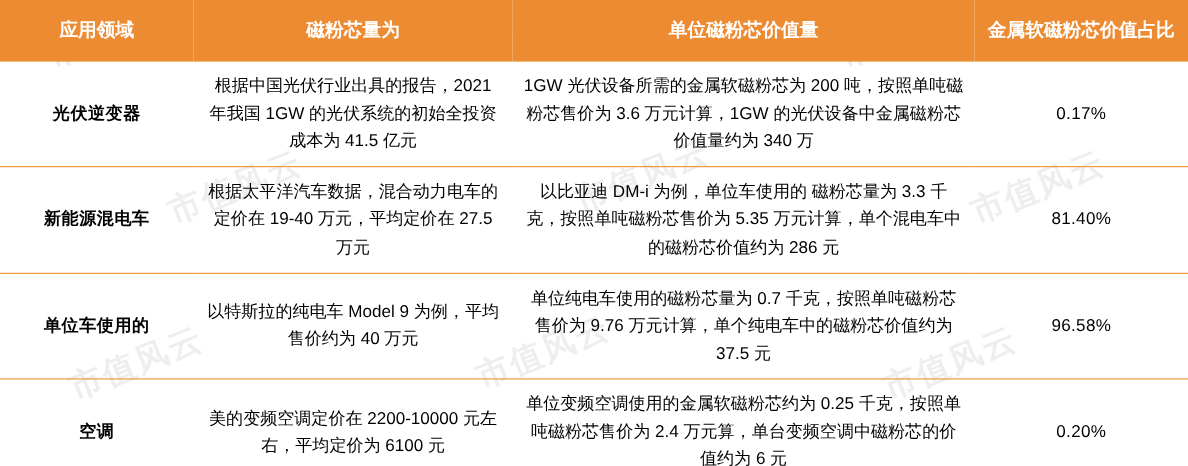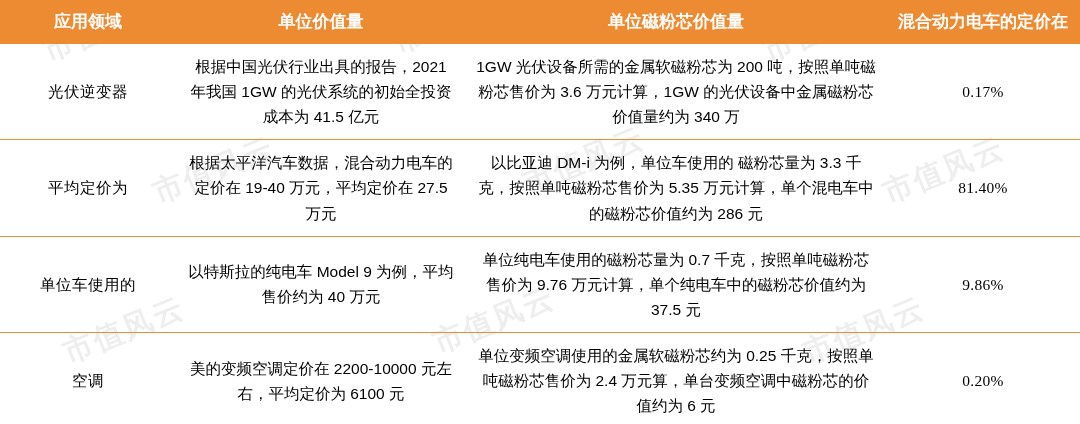--- a/index.html
+++ b/index.html
@@ -30,50 +30,49 @@
   table.data-table thead th {
     background: #ED8B32;
     color: #ffffff;
     font-size: 17px;
     font-weight: bold;
     text-align: center;
     vertical-align: middle;
     padding: 9px 6px;
     line-height: 1.45;
     border: none;
-    height: 44px;
+    height: 56px;
     box-sizing: border-box;
   }
   table.data-table tbody td {
     border-bottom: 1.5px solid #E8922F;
     vertical-align: middle;
     text-align: center;
     padding: 10px 10px;
     font-size: 15.5px;
     line-height: 1.62;
     color: #000000;
     background: transparent;
   }
   tbody tr:last-child td {
     border-bottom: 1.5px solid #E8922F;
   }
   td.col-domain {
-    font-weight: normal;
+    font-weight: bold;
     font-size: 16px;
     letter-spacing: 0.5px;
   }
   td.col-unit-value, td.col-core-value {
     text-align: center;
     padding-left: 18px;
     padding-right: 18px;
   }
   td.col-ratio {
     font-size: 15.5px;
     letter-spacing: 0.3px;
-    font-family: Liberation Serif, serif;
   }
   .col-w1 { width: 176px; }
   .col-w2 { width: 290px; }
   .col-w3 { width: 420px; }
   .col-w4 { width: 194px; }
 
   
   .watermark {
     position: absolute;
     top: 0; left: 0;
@@ -122,43 +121,43 @@
   <table class="data-table">
     <colgroup>
       <col class="col-w1">
       <col class="col-w2">
       <col class="col-w3">
       <col class="col-w4">
     </colgroup>
     <thead>
       <tr>
         <th>应用领域</th>
-        <th>单位价值量</th>
+        <th>磁粉芯量为</th>
         <th>单位磁粉芯价值量</th>
-        <th>混合动力电车的定价在</th>
+        <th>金属软磁粉芯价值占比</th>
       </tr>
     </thead>
     <tbody>
       <tr>
         <td class="col-domain">光伏逆变器</td>
         <td class="col-unit-value">根据中国光伏行业出具的报告，2021 年我国 1GW 的光伏系统的初始全投资成本为 41.5 亿元</td>
         <td class="col-core-value">1GW 光伏设备所需的金属软磁粉芯为 200 吨，按照单吨磁粉芯售价为 3.6 万元计算，1GW 的光伏设备中金属磁粉芯价值量约为 340 万</td>
         <td class="col-ratio">0.17%</td>
       </tr>
       <tr>
-        <td class="col-domain">平均定价为</td>
+        <td class="col-domain">新能源混电车</td>
         <td class="col-unit-value">根据太平洋汽车数据，混合动力电车的定价在 19-40 万元，平均定价在 27.5 万元</td>
         <td class="col-core-value">以比亚迪 DM-i 为例，单位车使用的 磁粉芯量为 3.3 千克，按照单吨磁粉芯售价为 5.35 万元计算，单个混电车中的磁粉芯价值约为 286 元</td>
         <td class="col-ratio">81.40%</td>
       </tr>
       <tr>
         <td class="col-domain">单位车使用的</td>
         <td class="col-unit-value">以特斯拉的纯电车 Model 9 为例，平均售价约为 40 万元</td>
         <td class="col-core-value">单位纯电车使用的磁粉芯量为 0.7 千克，按照单吨磁粉芯售价为 9.76 万元计算，单个纯电车中的磁粉芯价值约为 37.5 元</td>
-        <td class="col-ratio">9.86%</td>
+        <td class="col-ratio">96.58%</td>
       </tr>
       <tr>
         <td class="col-domain">空调</td>
         <td class="col-unit-value">美的变频空调定价在 2200-10000 元左右，平均定价为 6100 元</td>
         <td class="col-core-value">单位变频空调使用的金属软磁粉芯约为 0.25 千克，按照单吨磁粉芯售价为 2.4 万元算，单台变频空调中磁粉芯的价值约为 6 元</td>
         <td class="col-ratio">0.20%</td>
       </tr>
     </tbody>
   </table>
 

